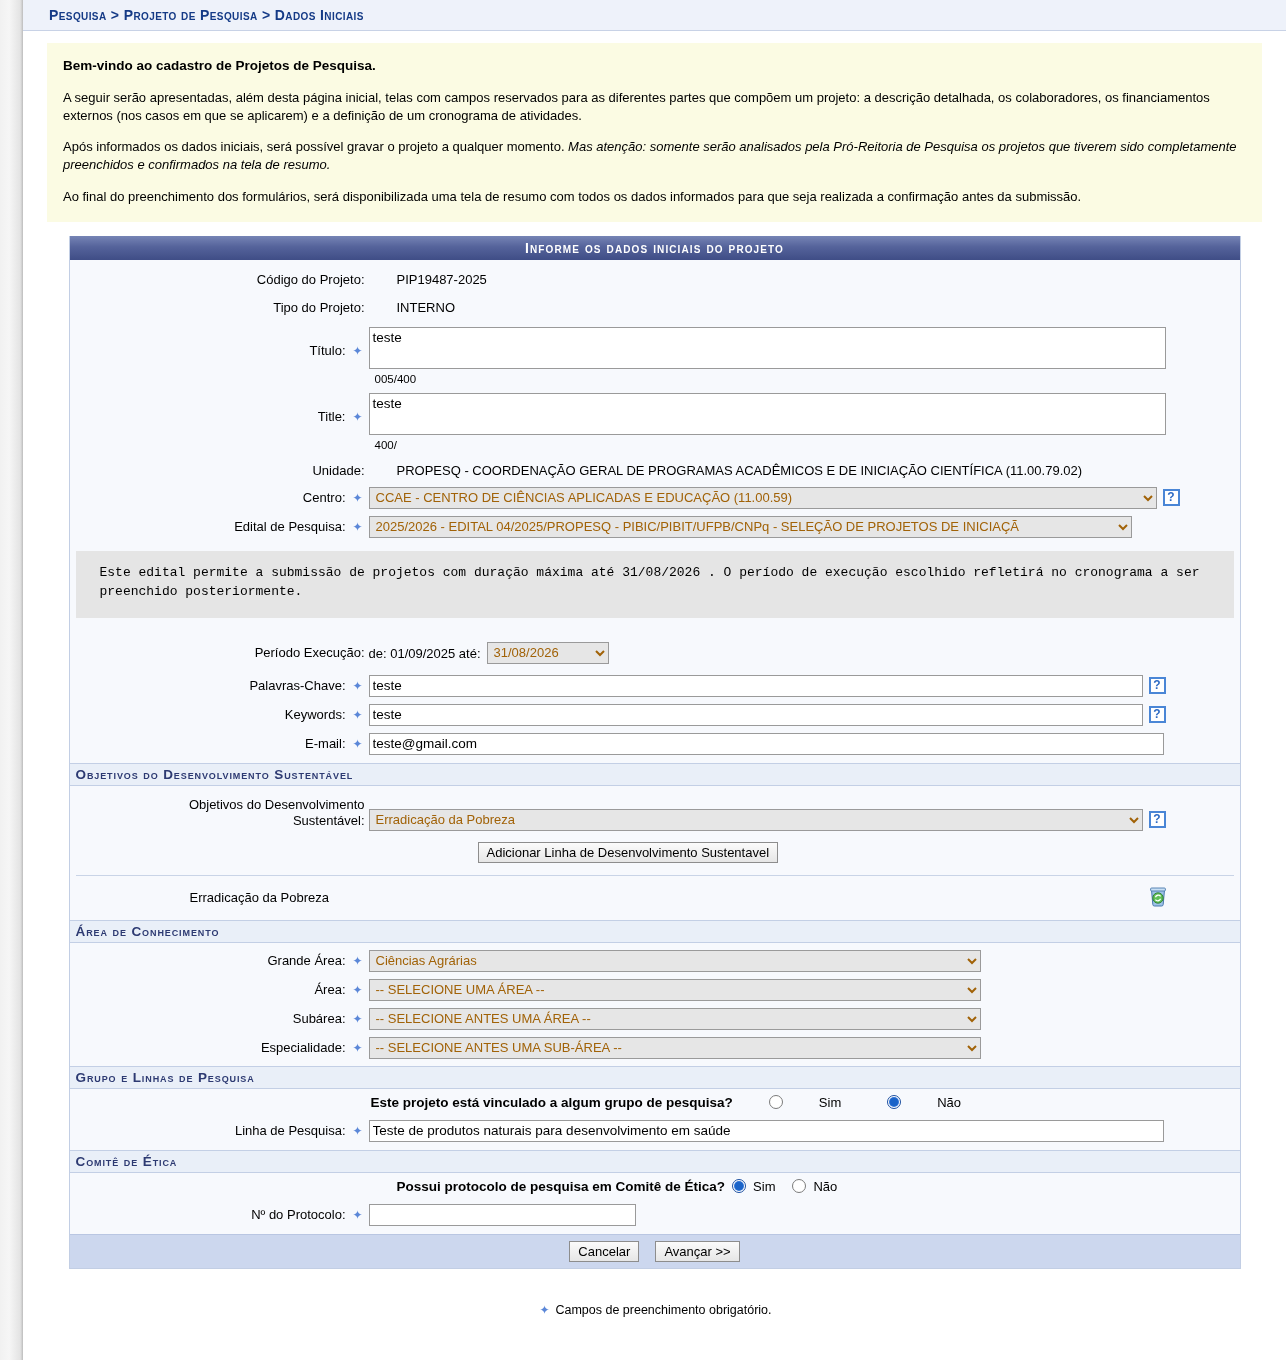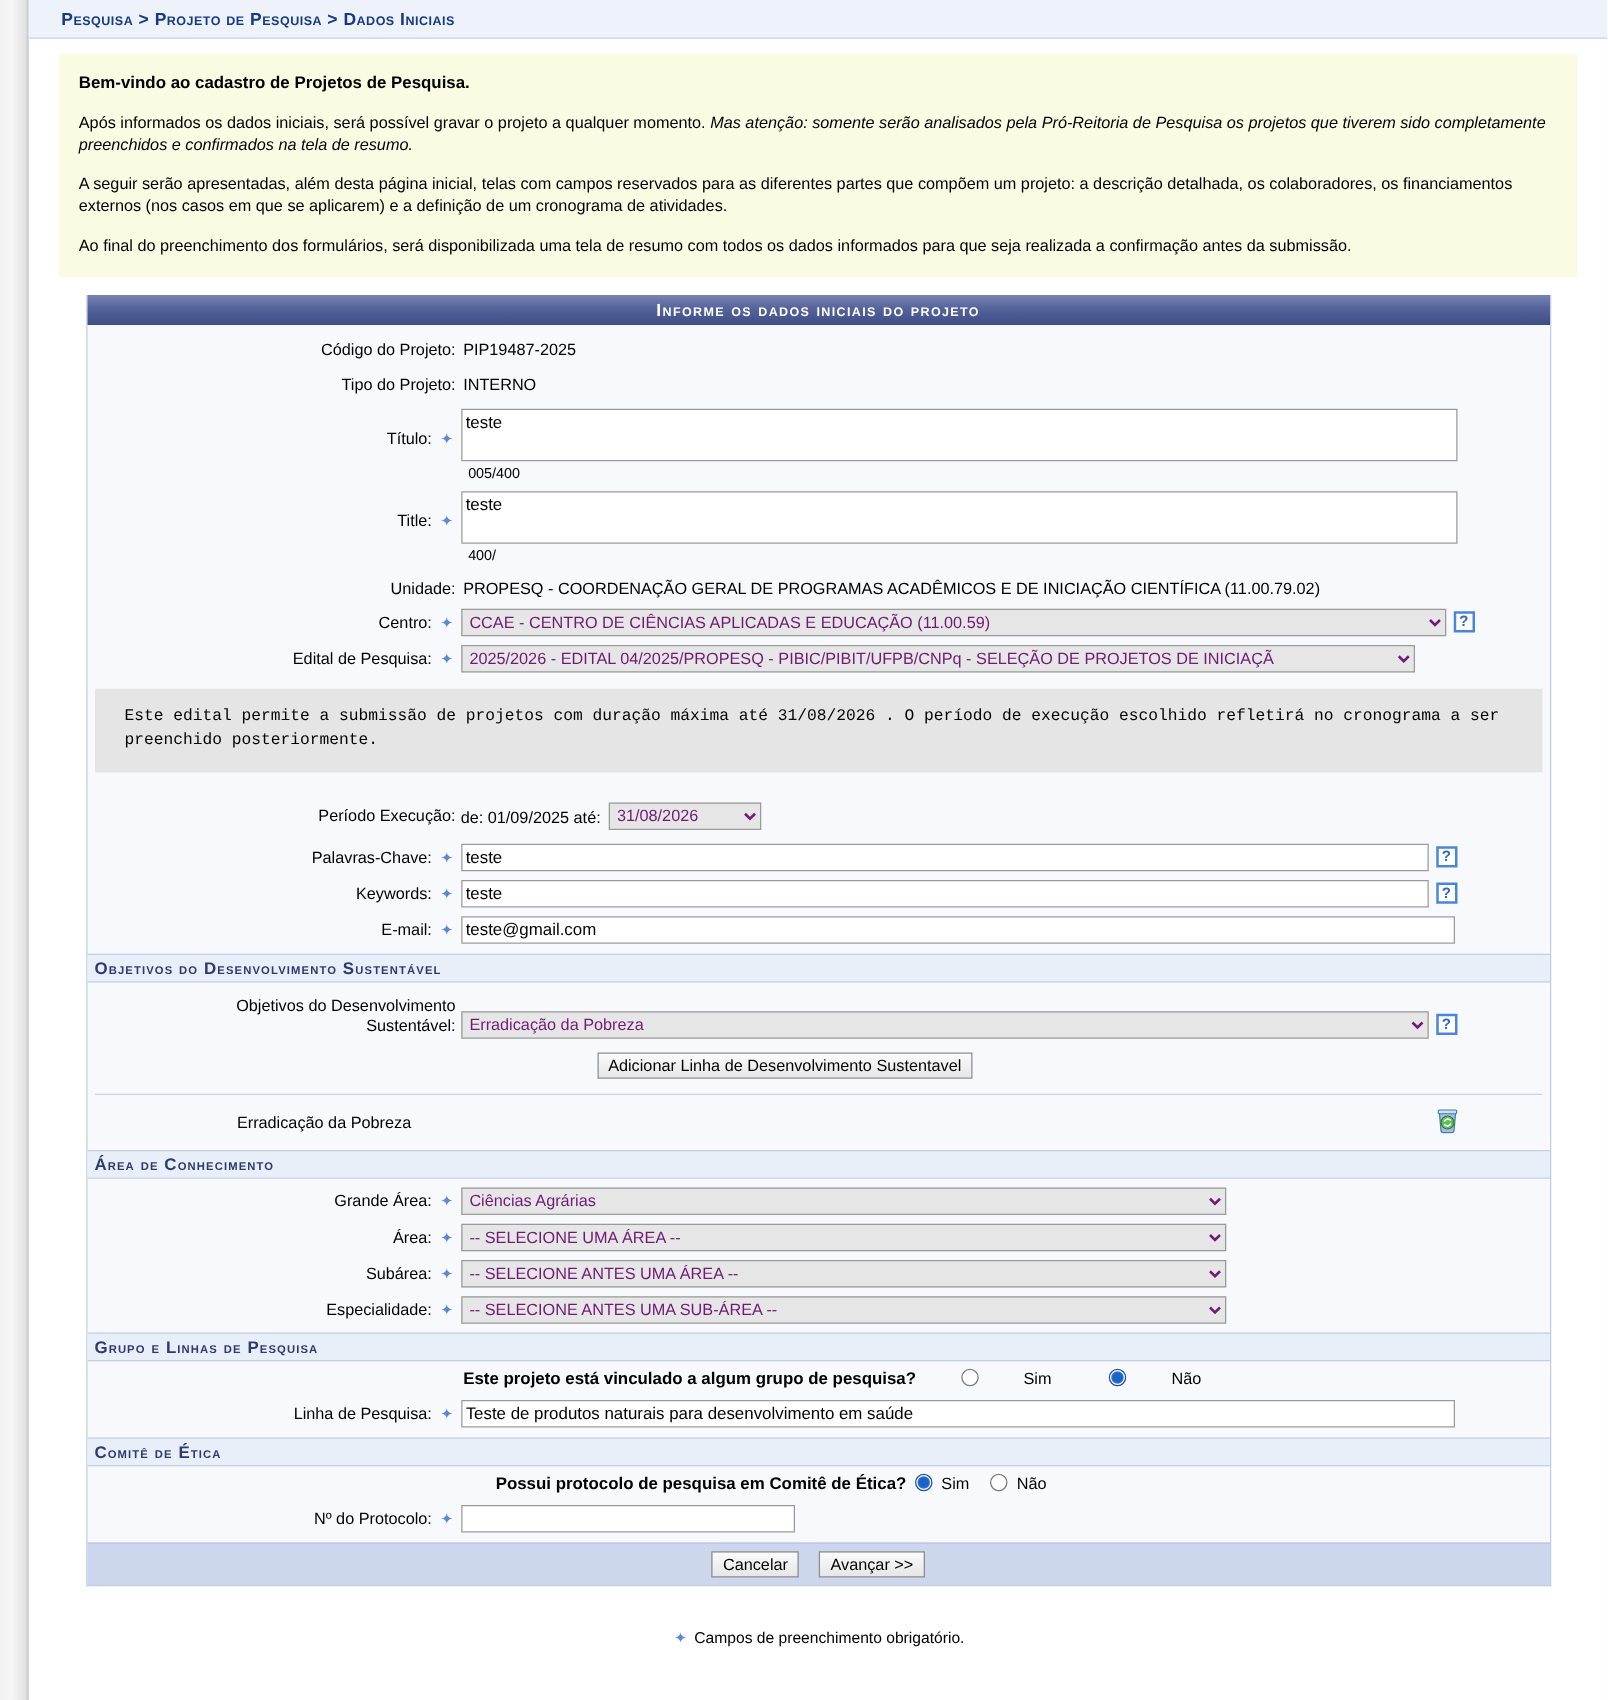--- a/index.html
+++ b/index.html
@@ -92,20 +92,21 @@
     padding-right:0px;
     padding-top:3px;
     flex:0 0 295px;
     font-size:13px;
   }
   .lbl.b { font-weight:normal; }
   .val {
     padding-left:6px;
     padding-top:3px;
     font-size:13px;
+    margin-left:26px;
   }
   .star {
     color:#5b87d8;
     display:inline-block;
     width:14px;
     text-align:center;
     font-size:12px;
     margin-left:5px;
     vertical-align:middle;
   }
@@ -123,21 +124,21 @@
     line-height:1.25;
   }
   .counter { font-size:11.5px; padding-left:6px; margin-top:1px; color:#000;}
 
   select.sel {
     font-family:"Liberation Sans", sans-serif;
     font-size:13px;
     height:22px;
     border:1px solid #9a9a9a;
     background:#e6e6e6;
-    color:#701a75;
+    color:#a16207;
     padding:1px 2px;
   }
   input.txt {
     font-family:"Liberation Sans", sans-serif;
     font-size:13.5px;
     height:22px;
     border:1px solid #9a9a9a;
     background:#ffffff;
     color:#000;
     padding:1px 3px;
@@ -225,22 +226,22 @@
 <div id="left-gutter"></div>
 
 <div id="page">
 
   <div id="breadcrumb">
     <span>Pesquisa &gt; Projeto de Pesquisa &gt; Dados Iniciais</span>
   </div>
 
   <div id="welcome">
     <div class="w-title">Bem-vindo ao cadastro de Projetos de Pesquisa.</div>
+    <p>A seguir serão apresentadas, além desta página inicial, telas com campos reservados para as diferentes partes que compõem um projeto: a descrição detalhada, os colaboradores, os financiamentos externos (nos casos em que se aplicarem) e a definição de um cronograma de atividades.</p>
     <p><span>Após informados os dados iniciais, será possível gravar o projeto a qualquer momento. </span><i>Mas atenção: somente serão analisados pela Pró-Reitoria de Pesquisa os projetos que tiverem sido completamente preenchidos e confirmados na tela de resumo.</i></p>
-    <p>A seguir serão apresentadas, além desta página inicial, telas com campos reservados para as diferentes partes que compõem um projeto: a descrição detalhada, os colaboradores, os financiamentos externos (nos casos em que se aplicarem) e a definição de um cronograma de atividades.</p>
     <p>Ao final do preenchimento dos formulários, será disponibilizada uma tela de resumo com todos os dados informados para que seja realizada a confirmação antes da submissão.</p>
   </div>
 
   <div id="form-wrap">
     <div id="form">
 
       <div class="form-title">Informe os dados iniciais do projeto</div>
 
       <div style="height:6px"></div>
 

